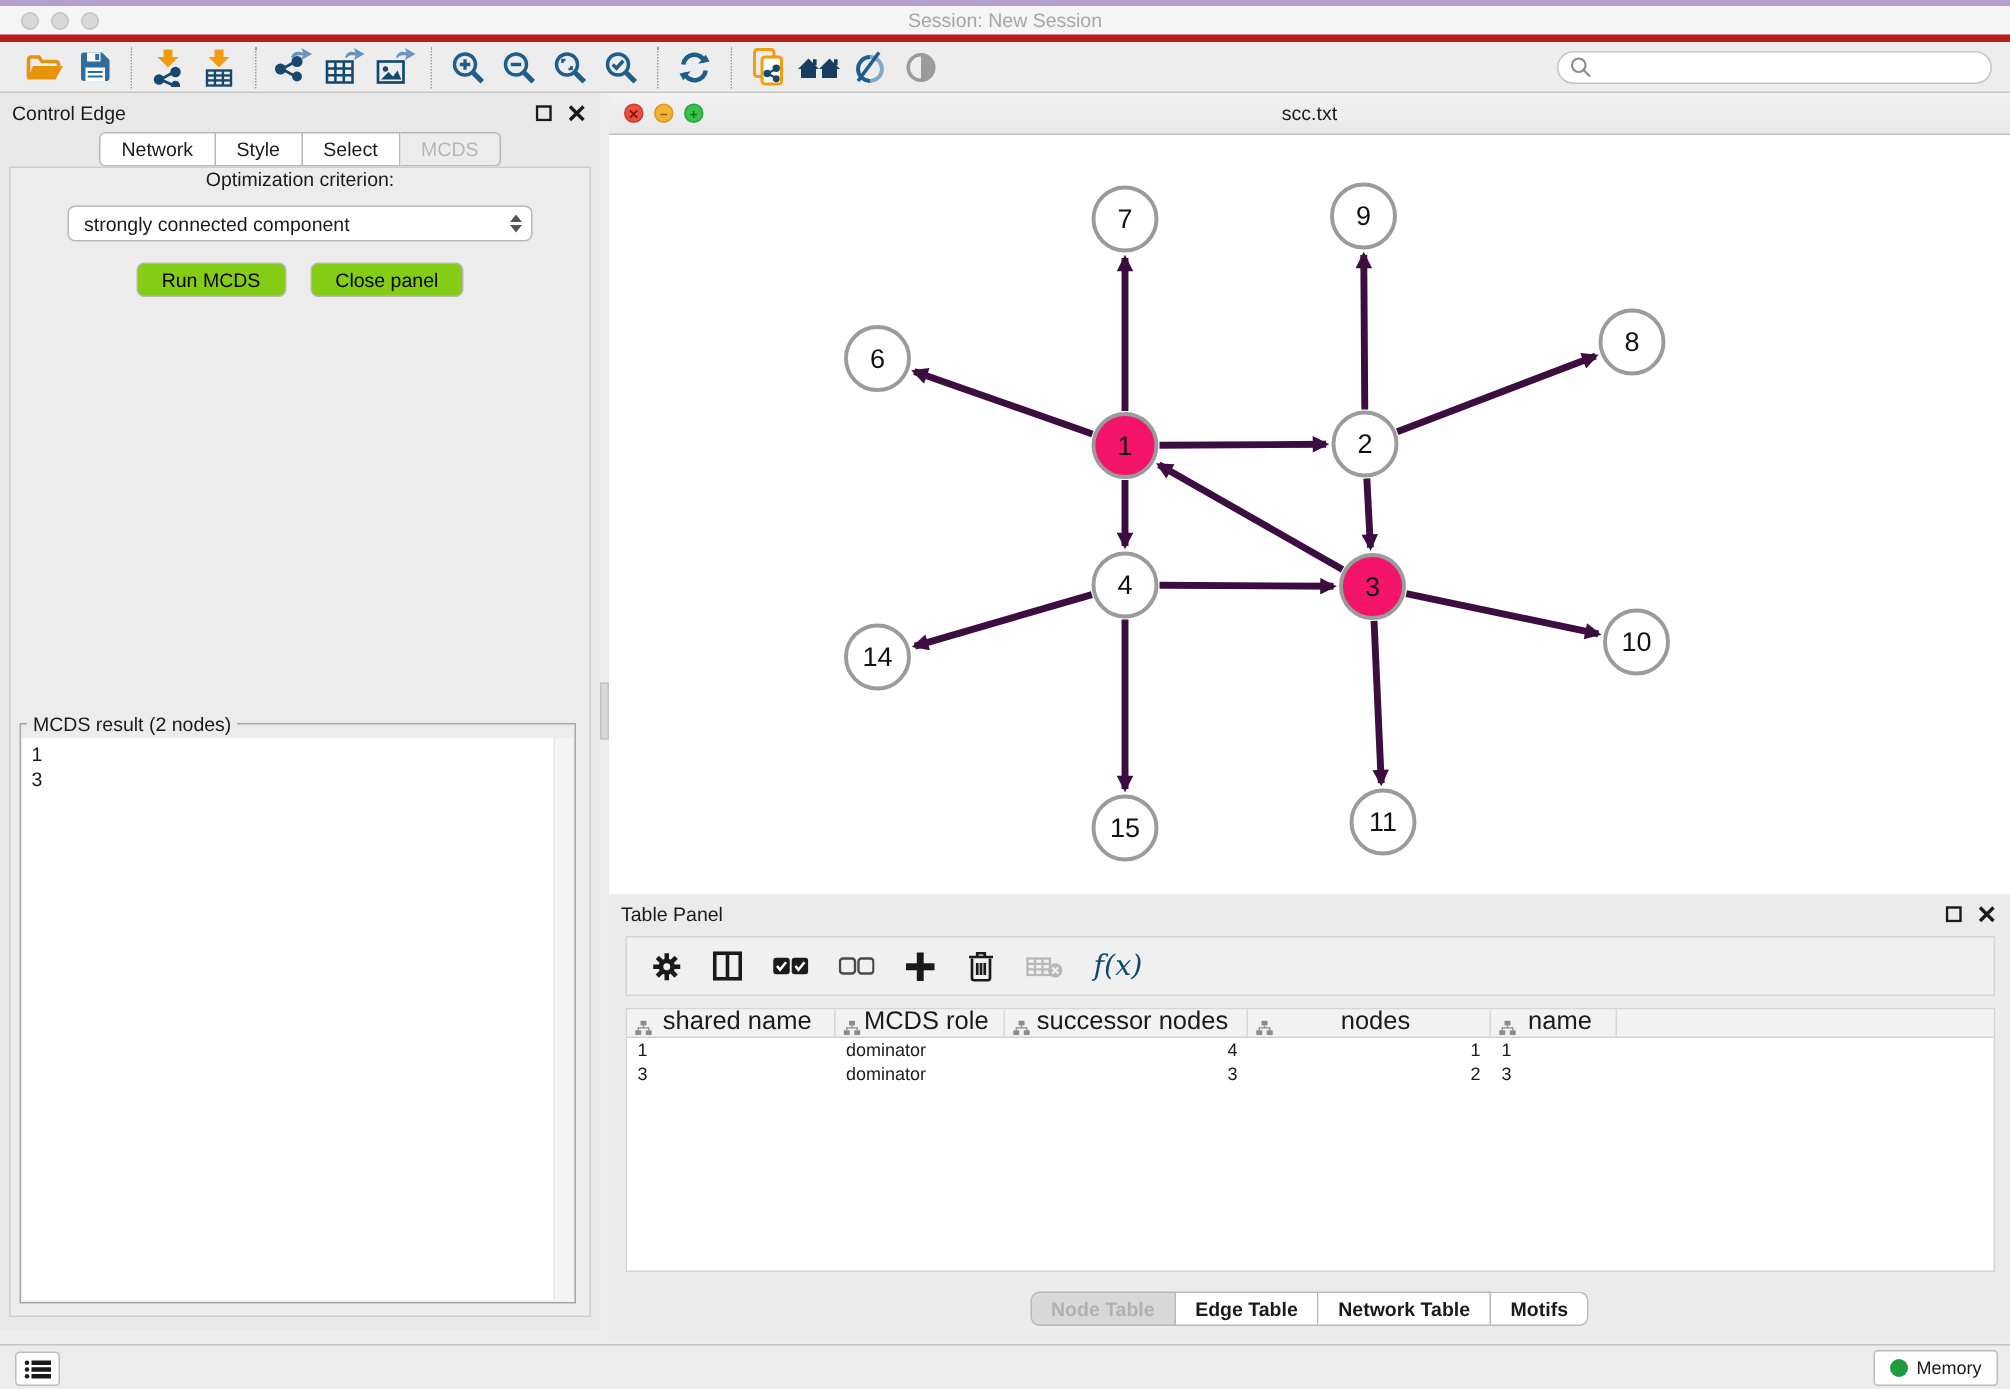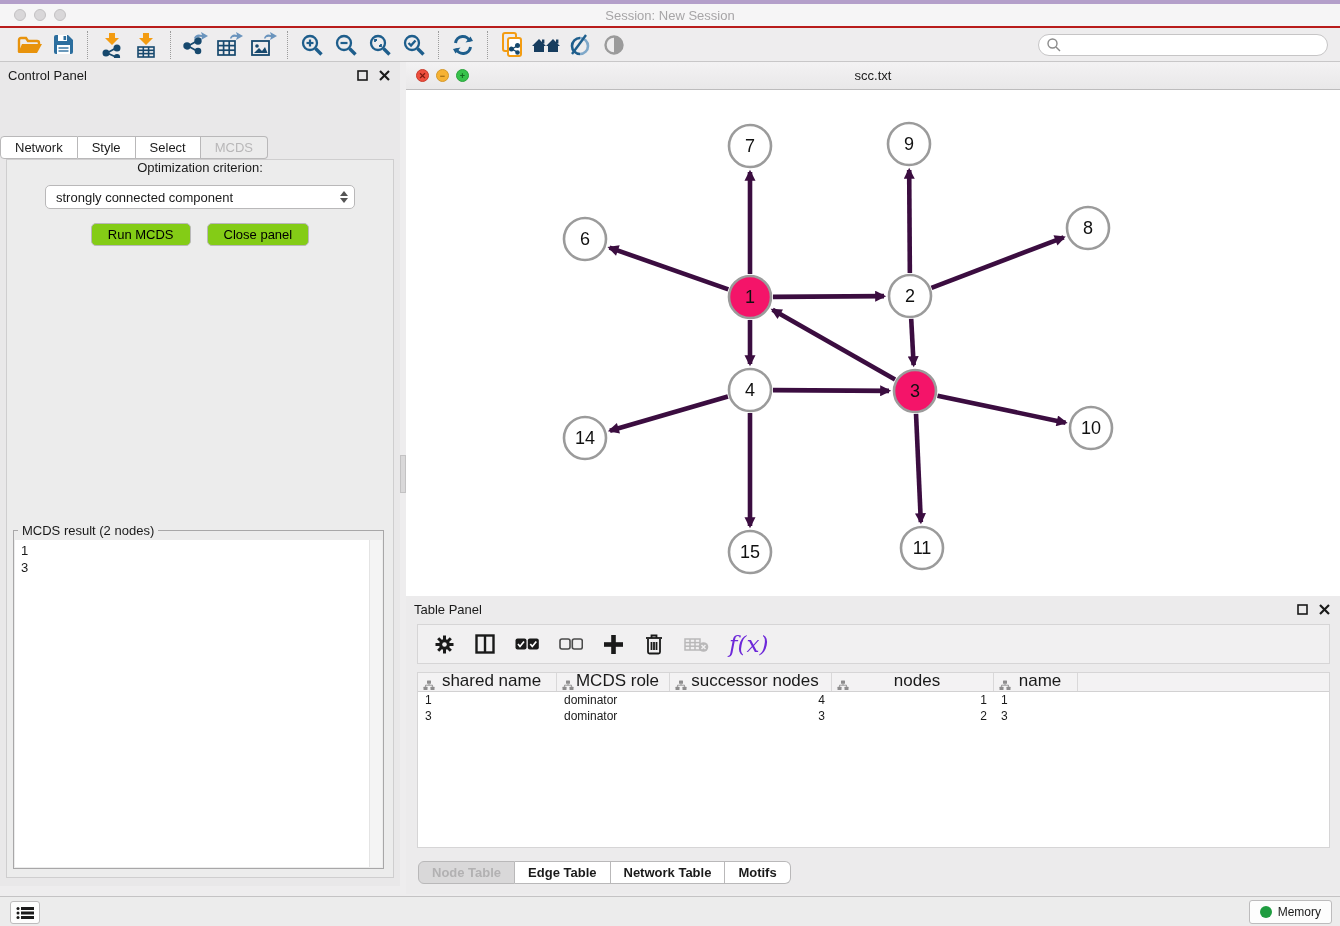--- a/index.html
+++ b/index.html
@@ -4,37 +4,37 @@
 <style>
   * { margin:0; padding:0; box-sizing:border-box; }
   html,body { width:1340px; height:926px; }
   body {
     position:relative; background:#eeedee;
     font-family:"Liberation Sans", sans-serif; color:#1a1a1a; overflow:hidden;
   }
   
   .purple-strip { position:absolute; left:0; top:0; width:1340px; height:4px; background:#b49fca; }
   .titlebar { position:absolute; left:0; top:4px; width:1340px; height:24px; background:#f6f5f6;
-    border-bottom:2px solid #b91c1c; display:flex; align-items:center; }
+    border-bottom:5px solid #b91c1c; display:flex; align-items:center; }
   .traffic-dots { display:flex; gap:8px; margin-left:14px; }
   .traffic-dots .dot { width:12px; height:12px; border-radius:50%; background:#d9d7d9; border:1px solid #c3c1c3; }
   .titlebar .title { position:absolute; left:0; right:0; text-align:center; color:#a7a5a7; font-size:13px; }
   .toolbar { position:absolute; left:0; top:28px; width:1340px; height:34px; background:#eeedee;
     border-bottom:1px solid #c8c7c8; display:flex; align-items:center; padding-left:12px; }
   .tb-btn { width:34px; height:30px; display:flex; align-items:center; justify-content:center; cursor:pointer; }
   .tb-sep { border-left:1px dotted #9b9b9b; height:28px; margin:0 7px; }
   .search-box { margin-left:auto; margin-right:12px; width:290px; height:22px; background:#fff;
     border:1px solid #c6c5c6; border-radius:12px; display:flex; align-items:center; padding-left:7px; }
   
   .control-panel { position:absolute; left:0; top:62px; width:400px; height:824px; background:#e9e8e9;
     display:flex; flex-direction:column; }
   .panel-head { height:26px; display:flex; align-items:center; padding:0 8px; font-size:13px; }
   .panel-head .spacer { flex:1; }
   .mini-ico { width:16px; height:16px; display:flex; align-items:center; justify-content:center; margin-left:6px; cursor:pointer; }
-  .cp-tabs { display:flex; justify-content:flex-start; height:23px;margin-top:48px; }
+  .cp-tabs { display:flex; justify-content:center; height:23px; }
   .cp-tab { background:#fff; border:1px solid #b9b8b9; border-left-width:0; padding:2px 14px; font-size:13px;
     display:flex; align-items:center; cursor:pointer; }
   .cp-tab:first-child { border-left-width:1px; border-radius:4px 0 0 4px; }
   .cp-tab.active { background:#ececec; color:#b8b7b8; border-radius:0 4px 4px 0; }
   .cp-content { flex:1; margin:0 6px 8px 6px; background:#ececec; border:1px solid #cfcecf; position:relative; }
   .opt-label { text-align:center; font-size:13px; }
   .mcds-select { width:310px; height:24px; margin:10px auto 0 auto; background:#fff; border:1px solid #b9b8b9;
     border-radius:5px; display:flex; align-items:center; padding:0 6px 0 10px; font-size:13px; cursor:pointer; }
   .mcds-select .sel-text { flex:1; }
   .stepper { display:flex; flex-direction:column; gap:2px; align-items:center; }
@@ -60,30 +60,30 @@
   .light.yellow { background:#f6b233; border:1px solid #d5992a; color:#8f6210; }
   .light.green { background:#37c24b; border:1px solid #2aa33c; color:#136a20; }
   .net-titlebar .title { position:absolute; left:0; right:0; text-align:center; font-size:13px; color:#1a1a1a; }
   .net-canvas { position:absolute; left:0; top:28px; right:0; bottom:0; background:#fff; }
   .net-canvas svg { display:block; }
   
   .table-panel { position:absolute; left:406px; top:596px; width:934px; height:298px; background:#eceb ec; background:#ecebec; }
   .tp-toolbar { position:absolute; left:11px; right:10px; top:28px; height:40px; background:#f1f0f1;
     border:1px solid #d6d5d6; display:flex; align-items:center; gap:20px; padding-left:16px; }
   .tp-ico { display:flex; align-items:center; justify-content:center; cursor:pointer; }
-  .fx-label { font-family:"DejaVu Serif", serif; font-style:italic; color:#6d28d9; font-size:23px; }
+  .fx-label { font-family:"DejaVu Serif", serif; font-style:italic; color:#0c4a6e; font-size:19px; }
   .node-table { position:absolute; left:11px; right:10px; top:76px; height:176px; background:#fff;
     border:1px solid #d6d5d6; overflow:hidden; }
   .nt-header { display:flex; height:19px; background:#f3f2f3; border-bottom:1px solid #d2d1d2; }
   .nt-header .th { display:flex; align-items:flex-end; border-right:1px solid #d9d8d9; font-size:17px;
     padding-left:5px; cursor:pointer; }
   .nt-header .th .th-label { flex:1; text-align:center; padding-right:8px; }
   .nt-row { display:flex; height:16px; align-items:center; cursor:pointer; }
   .nt-cell { font-size:12px; padding:0 7px; overflow:hidden; white-space:nowrap; }
-  .tp-tabs { position:absolute; left:12px; right:0; bottom:10px; display:flex; }
+  .tp-tabs { position:absolute; left:0; right:0; bottom:10px; display:flex; justify-content:center; }
   .tp-tab { background:#fff; border:1px solid #b9b8b9; border-left-width:0; padding:3px 13px; font-size:13px;
     font-weight:bold; cursor:pointer; }
   .tp-tab:first-child { border-left-width:1px; border-radius:6px 0 0 6px; }
   .tp-tab:last-child { border-radius:0 6px 6px 0; }
   .tp-tab.active { background:#d9d8d9; color:#b2b1b2; }
   
   .statusbar { position:absolute; left:0; top:896px; width:1340px; height:30px; background:#ececec; border-top:1px solid #c4c3c4; }
   .list-btn { position:absolute; left:10px; top:4px; width:30px; height:23px; background:#fdfdfd; border:1px solid #bdbcbd;
     border-radius:3px; display:flex; align-items:center; justify-content:center; cursor:pointer; }
   .memory-btn { position:absolute; right:8px; top:3px; height:24px; background:#fdfdfd; border:1px solid #bdbcbd;
@@ -258,21 +258,21 @@
   <div class="search-box">
     <svg width="16" height="16" viewBox="0 0 16 16">
         <circle cx="6.5" cy="6.5" r="4.5" fill="none" stroke="#8a8a8a" stroke-width="1.4"></circle>
         <line x1="10" y1="10" x2="14" y2="14" stroke="#8a8a8a" stroke-width="1.4"></line>
       </svg>
   </div>
 </div>
 
 <div class="control-panel">
   <div class="panel-head">
-    <span>Control Panel</span>
+    <span>Control Edge</span>
     <span class="spacer"></span>
     <span class="mini-ico">
       <svg width="11" height="11" viewBox="0 0 11 11">
           <rect x="1" y="1" width="9" height="9" fill="none" stroke="#1a1a1a" stroke-width="1.6"></rect>
         </svg>
     </span>
     <span class="mini-ico">
       <svg width="11" height="11" viewBox="0 0 11 11">
           <line x1="1" y1="1" x2="10" y2="10" stroke="#1a1a1a" stroke-width="2.2"></line>
           <line x1="10" y1="1" x2="1" y2="10" stroke="#1a1a1a" stroke-width="2.2"></line>

